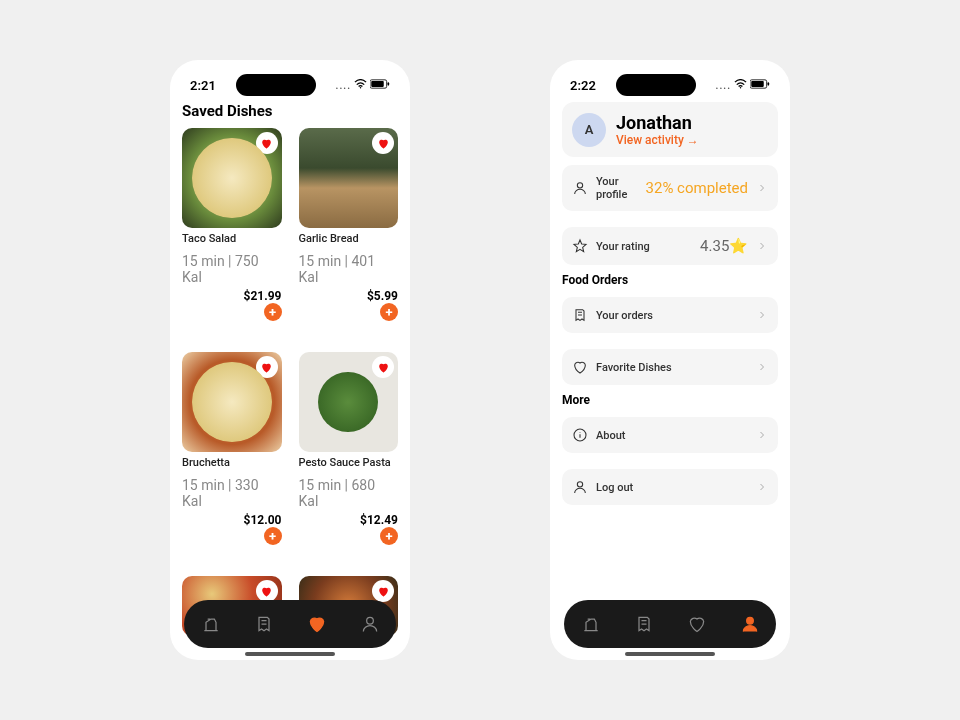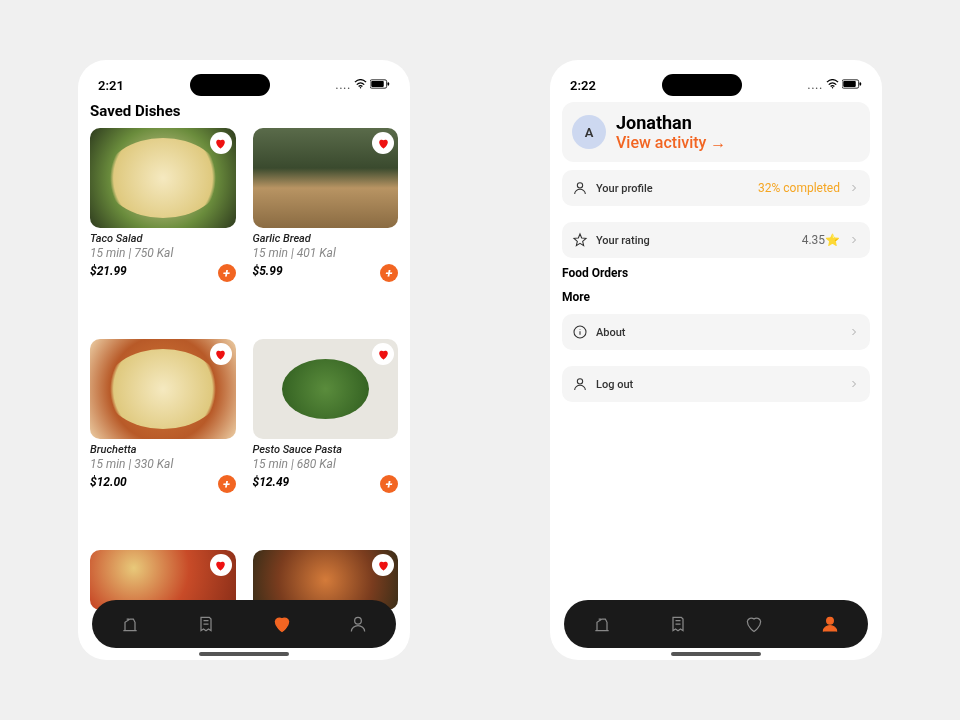--- a/index.html
+++ b/index.html
@@ -7,21 +7,21 @@
     background: #f0f0f0;
     font-family: -apple-system, BlinkMacSystemFont, "Segoe UI", Roboto, sans-serif;
     width: 960px;
     height: 720px;
     display: flex;
     justify-content: center;
     align-items: center;
     gap: 140px;
   }
   .phone {
-    width: 332px;
+    width: 240px;
     height: 600px;
     background: #fff;
     border-radius: 28px;
     padding: 10px 12px 10px 12px;
     position: relative;
     overflow: hidden;
     display: flex;
     flex-direction: column;
   }
   .status-bar {
@@ -46,21 +46,20 @@
     font-weight: 700;
     margin-bottom: 8px;
   }
   
   .grid {
     display: grid;
     grid-template-columns: 1fr 1fr;
     gap: 17px;
     overflow-y: auto;
     flex: 1;
-    font-style: italic;
   }
   .card {
     position: relative;
   }
   .card .img {
     width: 100%;
     height: 100px;
     border-radius: 10px;
     position: relative;
     overflow: hidden;
@@ -72,22 +71,22 @@
     width: 22px;
     height: 22px;
     background: #fff;
     border-radius: 50%;
     display: flex;
     align-items: center;
     justify-content: center;
   }
   .heart svg { width: 13px; height: 13px; fill: #e11; }
   .card .name { font-size: 11px; font-weight: 500; margin-top: 4px; color: #222;}
-  .card .meta { font-size: 12px; color: #888; margin-top: 1px;}
-  .card .price-row { display:flex; justify-content:space-between; align-items:flex-start; margin-top:4px;}
+  .card .meta { font-size: 14px; color: #888; margin-top: 8px;}
+  .card .price-row { display:flex; justify-content:space-between; align-items:flex-end; margin-top:4px;flex-direction:column;}
   .card .price { font-size: 12px; font-weight: 700; }
   .add-btn {
     width: 18px; height: 18px; border-radius: 50%;
     background: #f26522;
     display:flex; align-items:center; justify-content:center;
     color:#fff; font-size:13px; font-weight:700;
     cursor:pointer;
   }
   
   .img1 { background: radial-gradient(circle at 50% 50%, #e8d9a8, #6a8c3c 60%, #2e3b1e 100%);}
@@ -125,32 +124,32 @@
   
   .profile-content{ display:flex; flex-direction:column; gap:8px; overflow-y:auto; flex:1; padding-bottom:60px;}
   .profile-header{
     background:#f5f5f5; border-radius:12px; padding:10px; display:flex; gap:10px; align-items:center;
   }
   .avatar{
     width:34px; height:34px; border-radius:50%; background:#cdd8f0; display:flex; align-items:center; justify-content:center;
     font-weight:600; font-size:13px; color:#333;
   }
   .profile-header .name{ font-size:18px; font-weight:700;}
-  .profile-header .link{ font-size:16px; color:#f26522; font-weight:500;}
+  .profile-header .link{ font-size:12px; color:#f26522; font-weight:500;}
   .list{ display:flex; flex-direction:column; gap:16px;}
   .section-title{ font-size:12px; font-weight:700; margin-bottom:2px;}
   .row{
     background:#f5f5f5; border-radius:10px; padding:10px 10px;
     display:flex; align-items:center; gap:8px;
     font-size:11px; color:#333; cursor:pointer;
   }
   .row .row-icon{ width:16px; height:16px;}
   .row .row-icon svg{ width:100%; height:100%; stroke:#333; fill:none; stroke-width:1.6;}
   .row .label{ flex:1; font-weight:500;}
-  .row .value{ font-size:12px; color:#666; display:flex; align-items:center; gap:3px;}
+  .row .value{ font-size:15px; color:#666; display:flex; align-items:center; gap:3px;}
   .row .value.orange{ color:#f5a623;}
   .chevron{ width:12px; height:12px;}
   .chevron svg{width:100%;height:100%;stroke:#aaa;fill:none;stroke-width:2;}
 
   
   .grid::-webkit-scrollbar, .profile-content::-webkit-scrollbar{ display:none;}
 </style>
 </head>
 <body>
 
@@ -331,20 +330,40 @@
             </svg></span>
         <span class="label">Your rating</span>
         <span class="value">4.35⭐</span>
         <span class="chevron"><svg viewBox="0 0 24 24">
               <path d="M9 6l6 6-6 6"></path>
             </svg></span>
       </div>
     </div>
 
     <div class="section-title">Food Orders</div>
+    <div class="list">
+      <div class="row">
+        <span class="row-icon"><svg viewBox="0 0 24 24">
+              <path d="M6 4h10l2 2v14l-3-2-3 2-3-2-3 2V4z M9 8h6 M9 12h6"></path>
+            </svg></span>
+        <span class="label">Your orders</span>
+        <span class="chevron"><svg viewBox="0 0 24 24">
+              <path d="M9 6l6 6-6 6"></path>
+            </svg></span>
+      </div>
+      <div class="row">
+        <span class="row-icon"><svg viewBox="0 0 24 24">
+              <path d="M12 21s-8-5-8-12a5 5 0 0 1 8-3 5 5 0 0 1 8 3c0 7-8 12-8 12z"></path>
+            </svg></span>
+        <span class="label">Favorite Dishes</span>
+        <span class="chevron"><svg viewBox="0 0 24 24">
+              <path d="M9 6l6 6-6 6"></path>
+            </svg></span>
+      </div>
+    </div>
 
     <div class="section-title">More</div>
     <div class="list">
       <div class="row">
         <span class="row-icon"><svg viewBox="0 0 24 24">
               <circle cx="12" cy="12" r="9"></circle>
               <path d="M12 11v5 M12 8v.5"></path>
             </svg></span>
         <span class="label">About</span>
         <span class="chevron"><svg viewBox="0 0 24 24">

